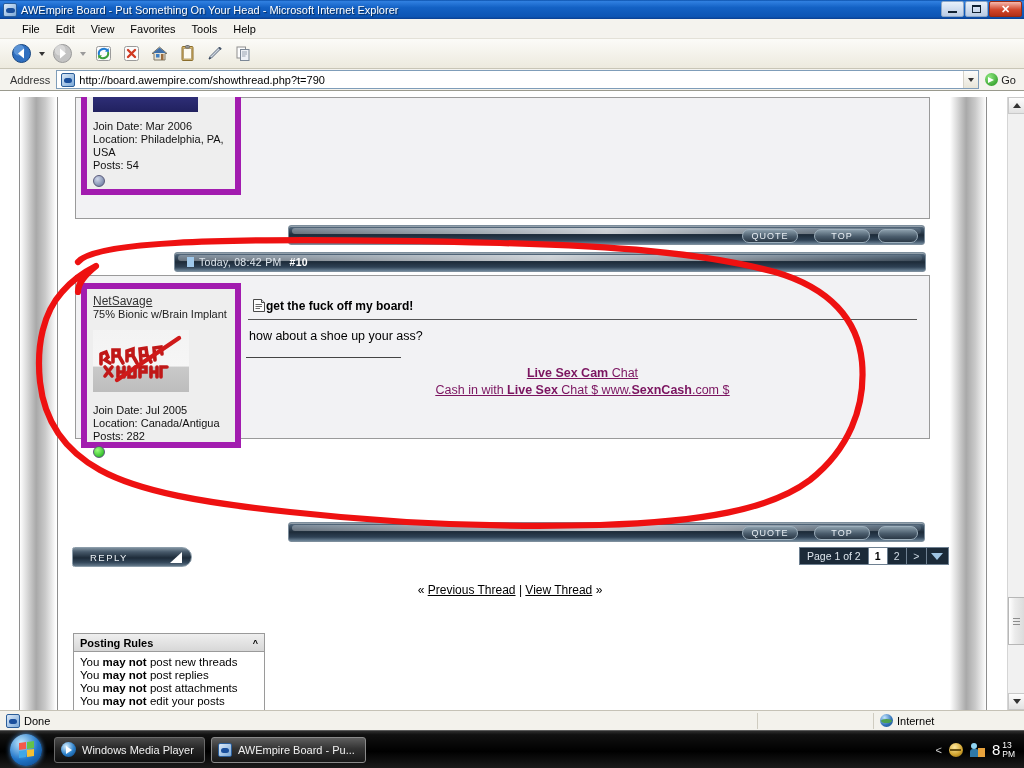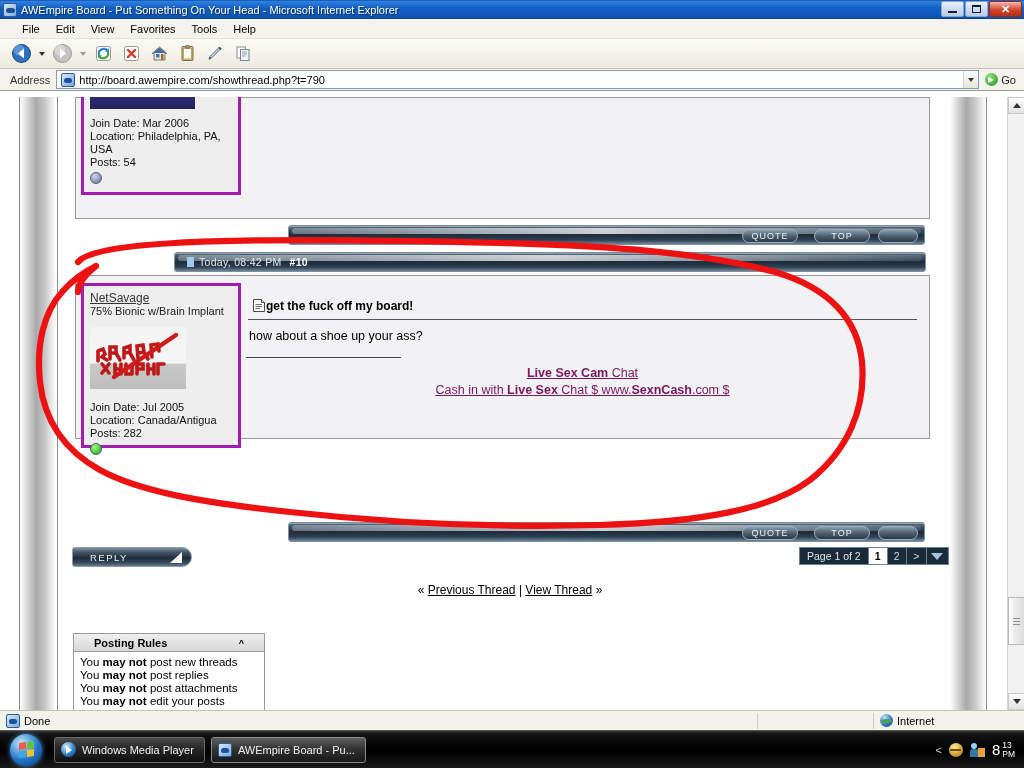--- a/index.html
+++ b/index.html
@@ -112,21 +112,21 @@
   #content {
     position:absolute; left:70px; top:0; width:880px; height:613px;
     background:#ffffff;
   }
 
   
   .postbox {
     position:absolute; border:1px solid #9a9a9a; background:#f2f2f4;
   }
   .userinfo {
-    position:absolute; background:#eeeeee; border:3px solid #a21caf;
+    position:absolute; background:#eeeeee; border:6px solid #a21caf;
     font-size:11px; color:#111; line-height:13px; padding:6px 5px 4px 6px;
   }
   .uname { color:#333; text-decoration:underline; font-size:12px; }
   .utitle { color:#222; }
   .meta { color:#111; }
   .statusdot {
     width:12px;height:12px;border-radius:50%;
     border:1px solid #5a5a7a; margin-top:3px;
   }
   .statusdot.off { background:radial-gradient(circle at 35% 30%,#cfd7ea,#5e6f96); }
@@ -208,21 +208,21 @@
 
   
   #threadnav { position:absolute; width:880px; text-align:center; font-size:12px; color:#000; }
   #threadnav a { color:#000; text-decoration:underline; }
 
   
   #rules { position:absolute; width:192px; border:1px solid #9a9a9a; background:#fff; }
   #rules .hd {
     height:18px; background:linear-gradient(to bottom,#efefef,#d7d7d7);
     border-bottom:1px solid #9a9a9a; font-weight:bold; font-size:11px;
-    display:flex;align-items:center;padding:0 20px; color:#000;
+    display:flex;align-items:center;padding:0 6px; color:#000;
   }
   #rules .hd .chev{ margin-left:auto; font-size:9px; }
   #rules .bd { padding:4px 6px; font-size:11.5px; line-height:13px; color:#000; }
   #rules .bd b{font-weight:bold;}
 
   
   #vscroll {
     position:absolute; right:0; top:97px; width:17px; height:613px;
     background:#f1f1f1; border-left:1px solid #d5d5d5;
   }

